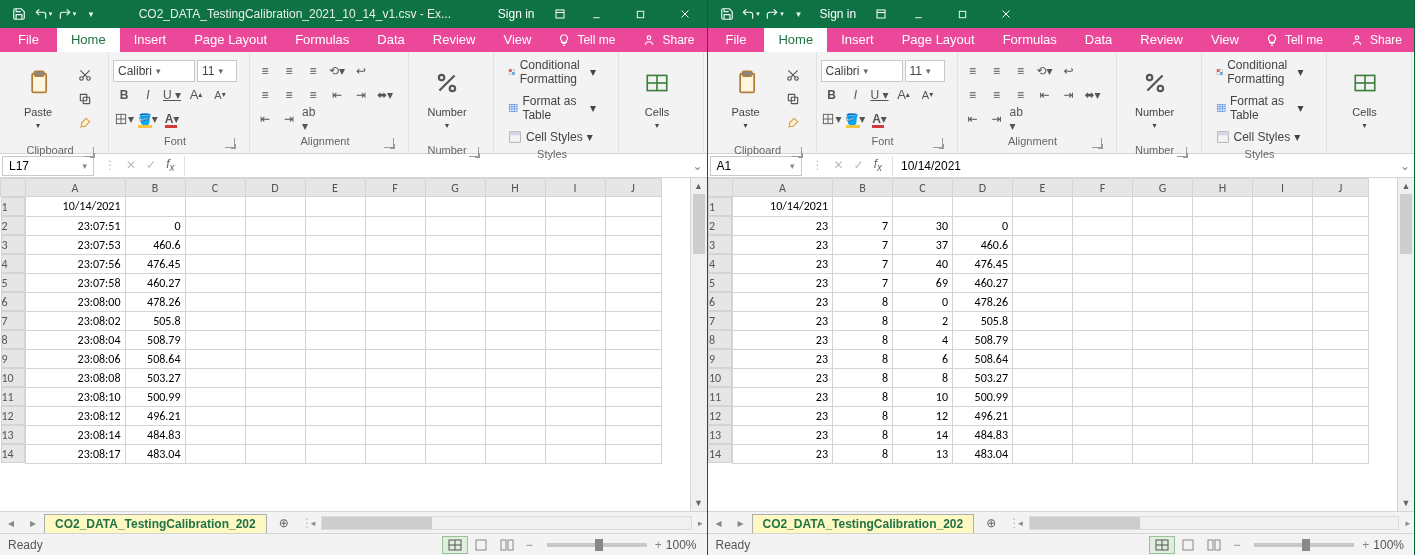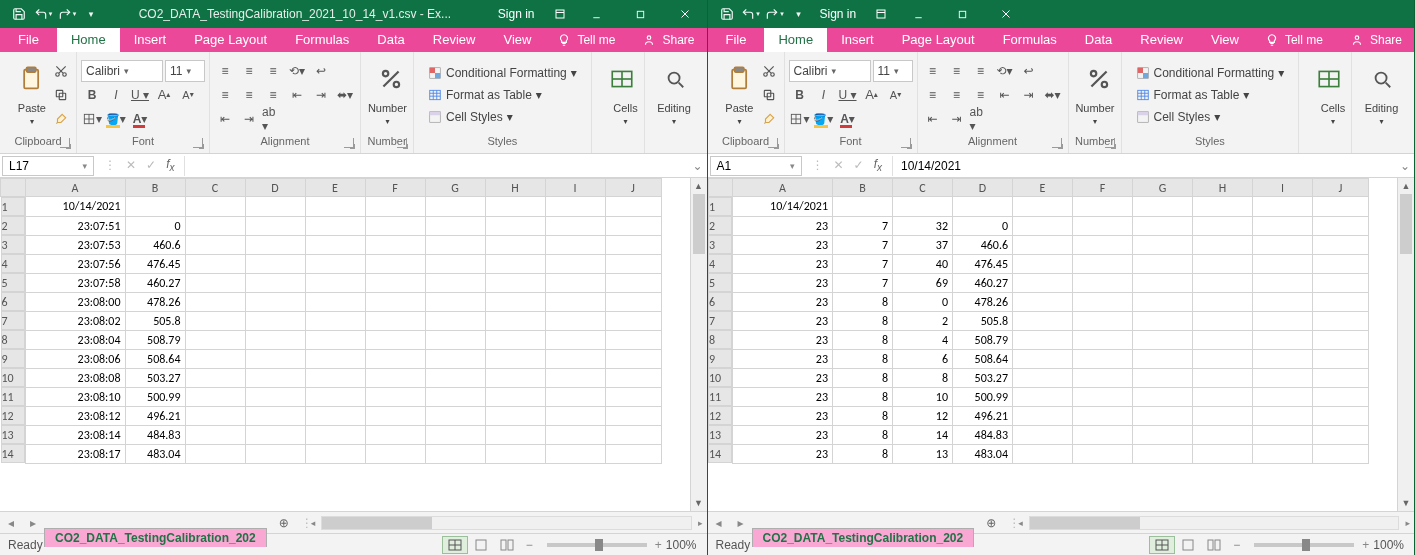--- a/index.html
+++ b/index.html
@@ -13,26 +13,26 @@
 .titlebar .winbtn { width: 44px; height: 28px; display: flex; align-items: center; justify-content: center; color: #dfe8e3; }
 .titlebar .signin { padding: 0 10px; color: #fff; }
 .titlebar .iconbox { width: 30px; display:flex; align-items:center; justify-content:center; }
 .tabbar { height: 24px; background: #ec4899; display: flex; align-items: center; color: #fff; }
 .tab { padding: 4px 14px 5px 14px; color: #fff; font-size: 13px; }
 .tab.file { padding-left: 18px; padding-right: 18px; }
 .tab.active { background: #fff; color: #217346; }
 .tabbar .spacer { flex: 1; }
 .tabbar .share, .tabbar .tellme { padding: 4px 12px; display: flex; align-items: center; gap: 6px; }
 .ribbon { height: 102px; background: #f3f3f3; border-bottom: 1px solid #d4d4d4; display: flex; }
-.group { border-right: 1px solid #e1e1e1; display: flex; flex-direction: column; padding: 2px 4px 0 4px; }
+.group { border-right: 1px solid #e1e1e1; display: flex; flex-direction: column; padding: 2px 12px 0 4px; }
 .group .body { flex: 1; display: flex; align-items: center; }
 .group .label { height: 18px; text-align: center; font-size: 11px; color: #666; position: relative; }
 .group .label .dlg { position: absolute; right: 2px; top: 3px; width: 10px; height: 10px; border: 1px solid #9a9a9a; border-top: none; border-left: none; }
 .group .label .dlg::after { content:""; position:absolute; right:-2px; bottom:-2px; width:4px; height:4px; border-right:1px solid #9a9a9a; border-bottom:1px solid #9a9a9a; }
-.bigbtn { width: 40px; height: 62px; display: flex; flex-direction: column; align-items: flex-end; justify-content: center; gap: 8px; margin: 2px; }
+.bigbtn { width: 40px; height: 62px; display: flex; flex-direction: column; align-items: center; justify-content: center; gap: 8px; margin: 14px; }
 .bigbtn .icn { width: 32px; height: 32px; display:flex; align-items:center; justify-content:center; }
 .bigbtn .txt { font-size: 11px; color: #444; text-align: center; }
 .smbtn { width: 22px; height: 22px; display: flex; align-items: center; justify-content: center; color: #555; font-size: 12px; border-radius: 2px; }
 .rowv { display: flex; flex-direction: column; gap: 2px; }
 .rowh { display: flex; gap: 2px; align-items: center; }
 .fontcmb { height: 22px; border: 1px solid #c8c8c8; background: #fff; display: flex; align-items: center; padding: 0 4px; font-size: 12px; color: #444; gap: 4px; }
 .fontcmb .dd { font-size: 9px; color: #666; }
 .styitem { display: flex; align-items: center; gap: 4px; padding: 2px 4px; font-size: 12px; color: #444; }
 .fmla { height: 24px; border-bottom: 1px solid #d4d4d4; display: flex; align-items: center; background: #fff; }
 .namebox { width: 92px; border: 1px solid #c8c8c8; margin: 1px 0 1px 2px; height: 20px; display: flex; align-items: center; padding: 0 6px; font-size: 12px; justify-content: space-between; }
@@ -47,21 +47,21 @@
 th.rowh { width: 24px; }
 td { padding: 0 4px; text-align: right; color: #000; }
 .colhdr th { height: 18px; }
 .corner { background: #e6e6e6; }
 .vscroll { width: 17px; background: #f0f0f0; border-left: 1px solid #d4d4d4; display: flex; flex-direction: column; }
 .vscroll .arrow { height: 16px; display:flex; align-items:center; justify-content:center; font-size:9px; color:#666; }
 .vscroll .track { flex:1; position:relative; }
 .vscroll .thumb { position:absolute; left:2px; right:2px; top:0; height: 60px; background: #cdcdcd; }
 .tabsheet { height: 22px; border-top: 1px solid #d4d4d4; display: flex; align-items: center; background: #f3f3f3; font-size: 12px; }
 .tabsheet .navbtn { width: 22px; text-align: center; color: #888; }
-.tabsheet .shtab { background: #f9a8d4; border: 1px solid #aeaeae; border-bottom: none; padding: 2px 10px; color: #217346; font-weight: bold; position: relative; top: 15px; }
+.tabsheet .shtab { background: #fef9c3; border: 1px solid #aeaeae; border-bottom: none; padding: 2px 10px; color: #217346; font-weight: bold; position: relative; top: 1px; }
 .tabsheet .addbtn { width: 34px; text-align: center; color: #666; }
 .tabsheet .hsep { width: 6px; color: #bbb; }
 .tabsheet .hscroll { flex: 1; display: flex; align-items: center; }
 .tabsheet .hscroll .tr { flex:1; height: 14px; background: #f0f0f0; border: 1px solid #dcdcdc; margin: 0 2px; position: relative; }
 .tabsheet .hscroll .tr .th { position:absolute; left:0; top:0; bottom:0; width: 110px; background:#cdcdcd; }
 .status { height: 22px; background: #f3f3f3; border-top: 1px solid #d4d4d4; display: flex; align-items: center; font-size: 12px; color: #555; }
 .status .l { padding-left: 8px; flex:1; }
 .status .viewbtn { width: 26px; height: 18px; display:flex; align-items:center; justify-content:center; border:1px solid transparent; }
 .status .viewbtn.active { border:1px solid #9bbf9b; background:#dfeedd; }
 .status .zoomslider { width: 100px; height: 4px; background:#c8c8c8; margin: 0 8px; position:relative; }
@@ -869,21 +869,21 @@
               <td></td>
               <td></td>
               <td></td>
               <td></td>
               <td></td>
             </tr>
             <tr>
               <th class="rowh">2</th>
               <td>23</td>
               <td>7</td>
-              <td>32</td>
+              <td>30</td>
               <td>0</td>
               <td></td>
               <td></td>
               <td></td>
               <td></td>
               <td></td>
               <td></td>
             </tr>
             <tr>
               <th class="rowh">3</th>

